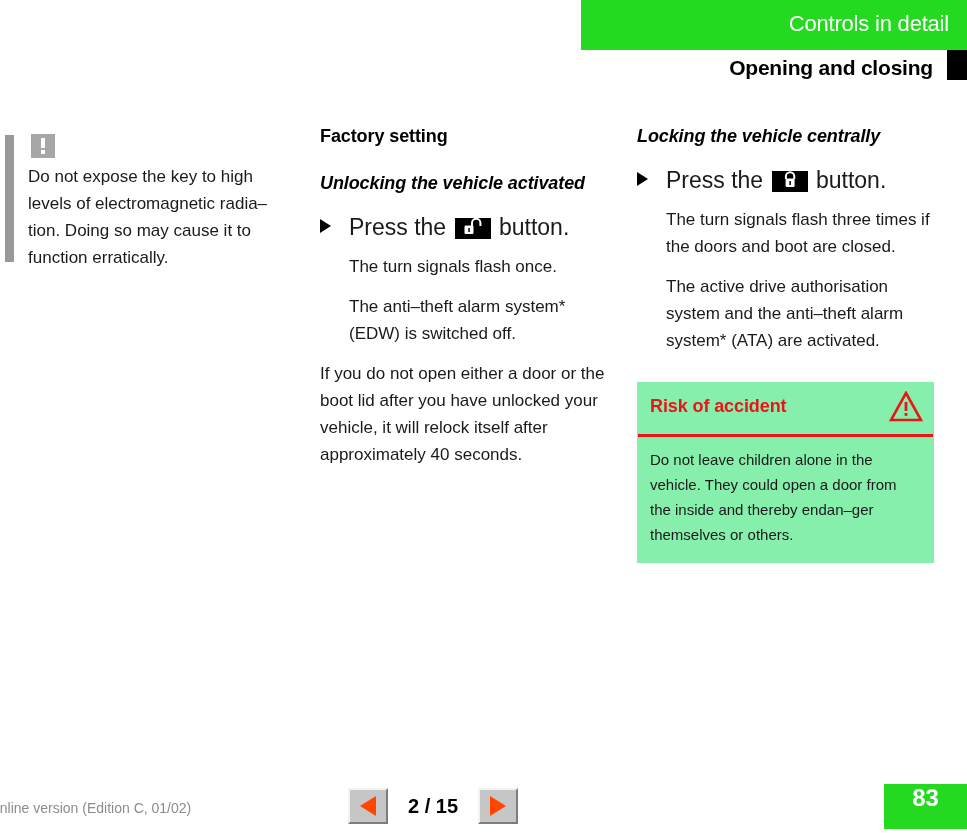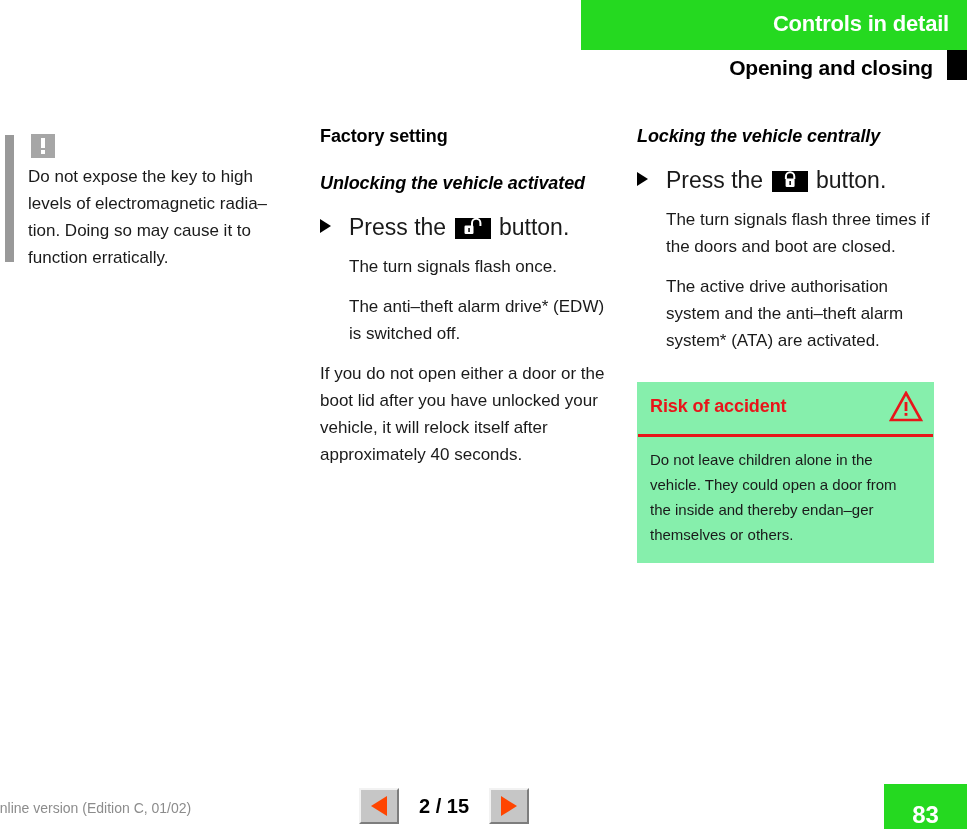--- a/index.html
+++ b/index.html
@@ -23,21 +23,21 @@
     width: 386px;
     height: 50px;
     background: #25d920;
   }
   #header-chapter-title {
     position: absolute;
     right: 18px;
     top: 11px;
     color: #ffffff;
     font-size: 22px;
-    font-weight: bold;
+    font-weight: normal;
     letter-spacing: -0.2px;
     white-space: nowrap;
   }
   #header-section-title {
     position: absolute;
     right: 34px;
     top: 56px;
     color: #000000;
     font-size: 21px;
     font-weight: bold;
@@ -207,21 +207,21 @@
   #footer-edition {
     position: absolute;
     left: -8px;
     top: 800px;
     font-size: 14px;
     color: #8c8c8c;
     white-space: nowrap;
   }
   #pager {
     position: absolute;
-    left: 359px;
+    left: 348px;
     top: 788px;
     display: flex;
     align-items: center;
     gap: 0;
   }
   .navbtn {
     width: 40px;
     height: 36px;
     background: #c6c6c6;
     border-top: 2px solid #f2f2f2;
@@ -253,21 +253,21 @@
     text-align: center;
   }
   #page-number-box {
     position: absolute;
     left: 884px;
     top: 784px;
     width: 83px;
     height: 45px;
     background: #25d920;
     display: flex;
-    align-items: flex-end;
+    align-items: flex-start;
     justify-content: center;
   }
   #page-number-text {
     color: #ffffff;
     font-size: 24px;
     font-weight: bold;
   }
 </style>
 </head>
 <body>
@@ -298,21 +298,21 @@
         <rect x="0" y="0" width="36" height="21" fill="#000"></rect>
         <path d="M17 8 L17 5 A4.2 4.2 0 0 1 25.4 5 L25.4 8" fill="none" stroke="#fff" stroke-width="2"></path>
         <rect x="9.5" y="7.5" width="9" height="8.5" rx="1.2" fill="#fff"></rect>
         <rect x="13.3" y="10" width="1.5" height="4" fill="#000"></rect>
       </svg>
     </span>
     <span>button.</span>
   </div>
 
   <div class="sub">The turn signals flash once.</div>
-  <div class="sub">The anti–theft alarm drive* (EDW) is switched off.</div>
+  <div class="sub">The anti–theft alarm system* (EDW) is switched off.</div>
   <div class="para">If you do not open either a door or the boot lid after you have unlocked your vehicle, it will relock itself after approximately 40 seconds.</div>
 </div>
 
 <div class="col" id="col-right">
 
   <h3 class="head-italic">Locking the vehicle centrally</h3>
 
   <div class="step">
     <span class="bullet-arrow"></span>
     <span>Press the</span>

